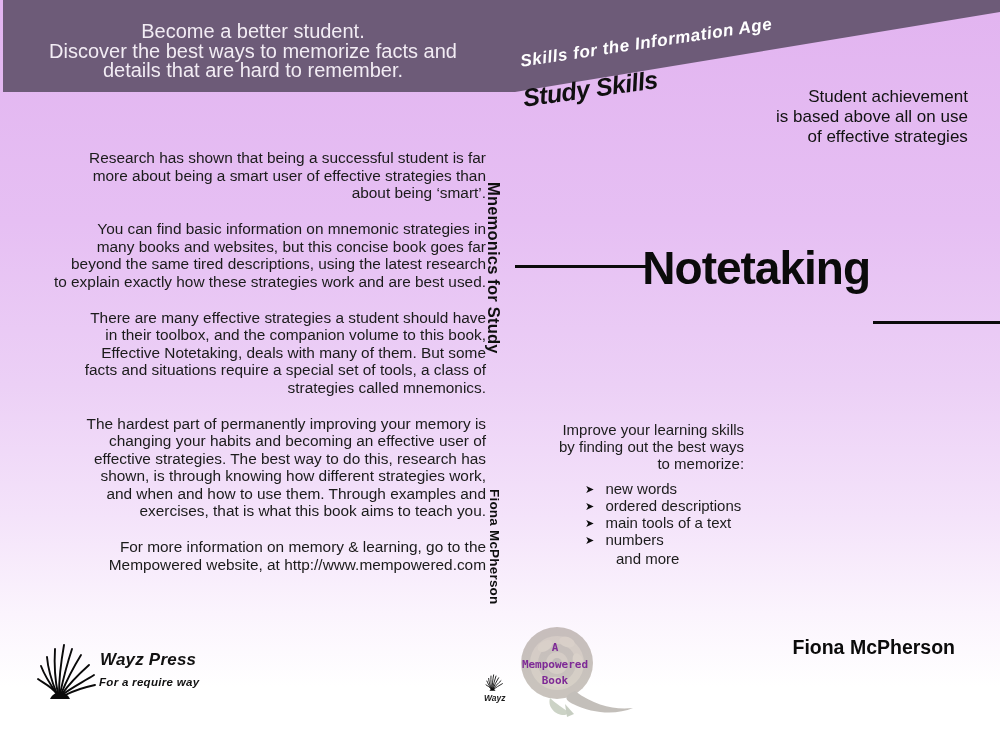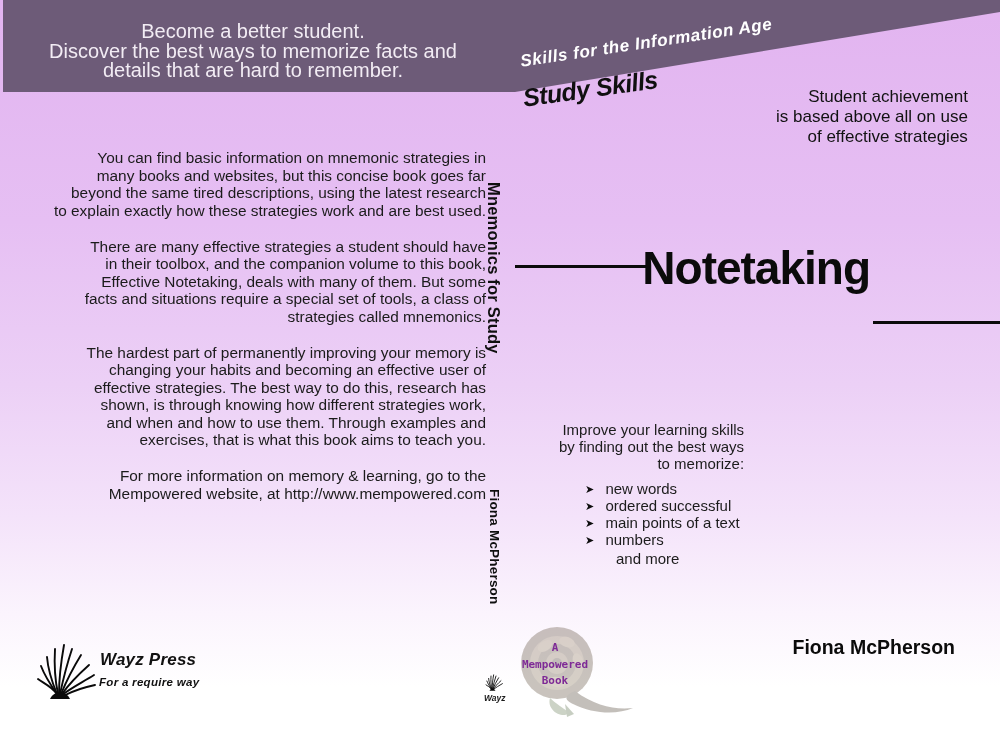--- a/index.html
+++ b/index.html
@@ -132,20 +132,23 @@
 <div class="cover">
 
   <div class="bg"></div>
   <div class="dark-band"></div>
 
   <div class="banner ml">Become a better student.
 Discover the best ways to memorize facts and
 details that are hard to remember.</div>
 
   <div class="back-body">
+    <p class="ml">Research has shown that being a successful student is far
+more about being a smart user of effective strategies than
+about being ‘smart’.</p>
     <p class="ml">You can find basic information on mnemonic strategies in
 many books and websites, but this concise book goes far
 beyond the same tired descriptions, using the latest research
 to explain exactly how these strategies work and are best used.</p>
     <p class="ml">There are many effective strategies a student should have
 in their toolbox, and the companion volume to this book,
 Effective Notetaking, deals with many of them. But some
 facts and situations require a special set of tools, a class of
 strategies called mnemonics.</p>
     <p class="ml">The hardest part of permanently improving your memory is
@@ -198,25 +201,25 @@
 by finding out the best ways
 to memorize:</div>
 
   <ul class="bullet-list">
     <li>
       <span class="bullet-arrow">➤</span>
       <span>new words</span>
     </li>
     <li>
       <span class="bullet-arrow">➤</span>
-      <span>ordered successful</span>
-    </li>
-    <li>
-      <span class="bullet-arrow">➤</span>
-      <span>main points of a text</span>
+      <span>ordered descriptions</span>
+    </li>
+    <li>
+      <span class="bullet-arrow">➤</span>
+      <span>main tools of a text</span>
     </li>
     <li>
       <span class="bullet-arrow">➤</span>
       <span>numbers</span>
     </li>
     <div class="bullet-more">and more</div>
   </ul>
 
   <div class="front-author">Fiona McPherson</div>
 

